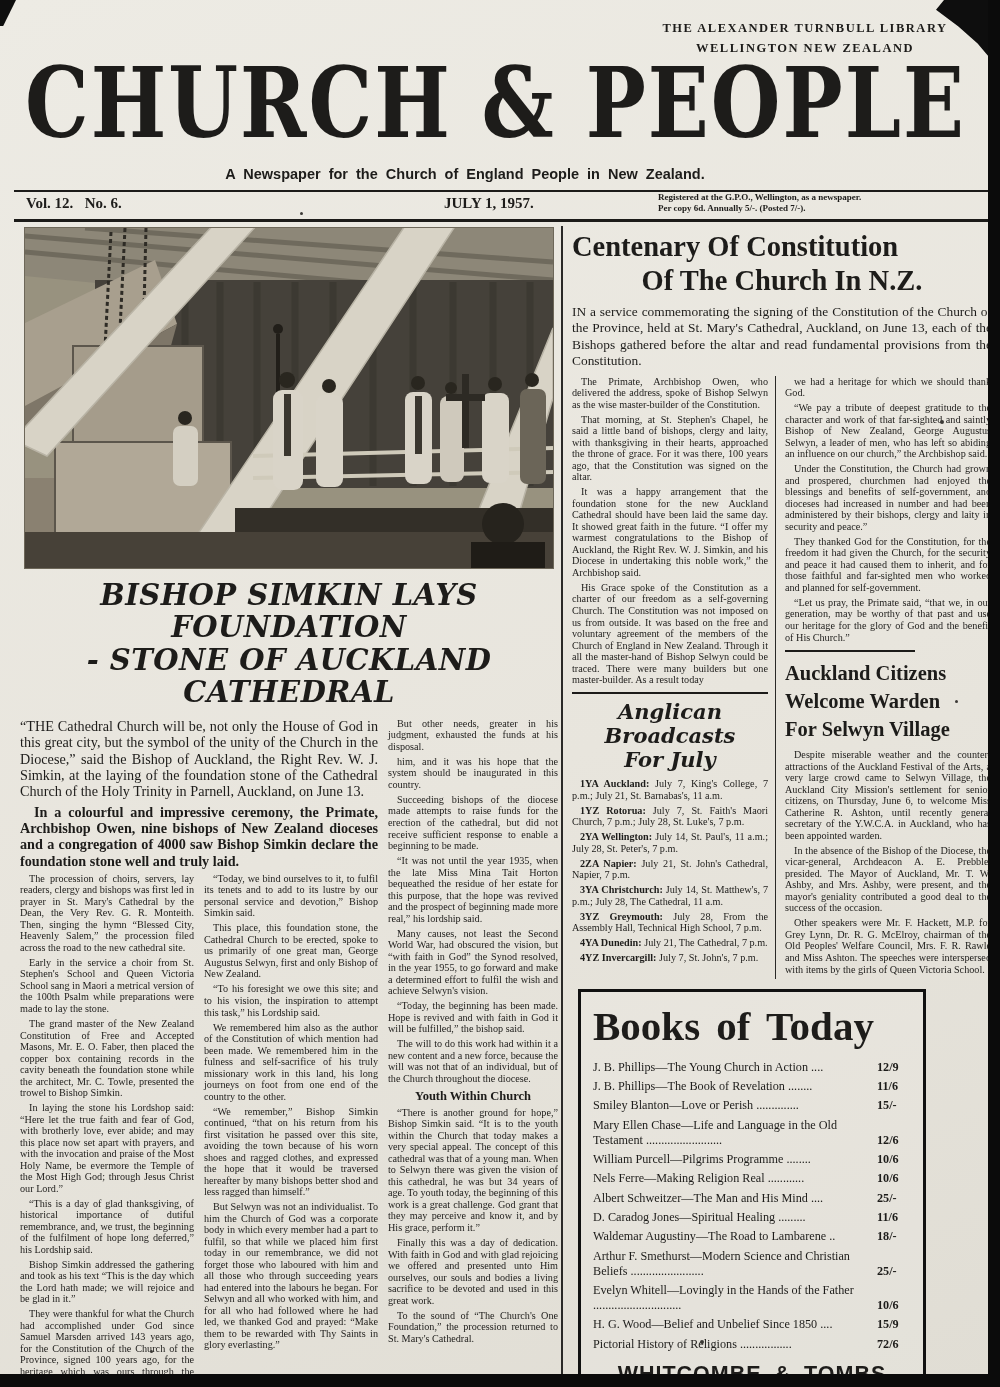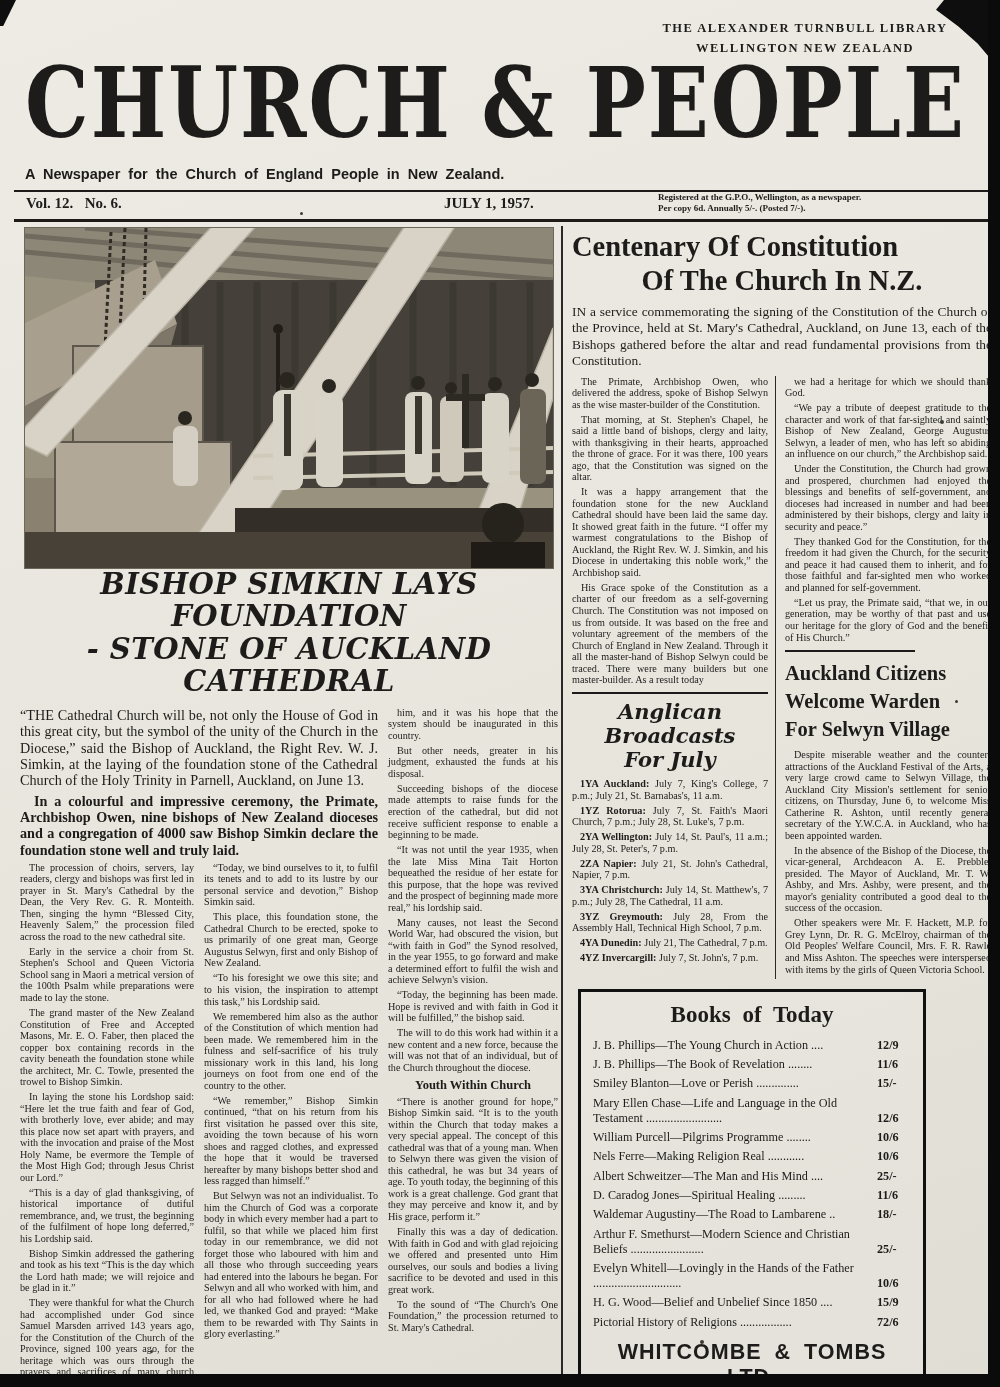--- a/index.html
+++ b/index.html
@@ -13,35 +13,35 @@
            clip-path:polygon(30% 0,100% 0,100% 100%,72% 62%,48% 38%,20% 14%);}
   .corner-tl{position:absolute;top:0;left:0;width:16px;height:26px;background:#0e0e0e;
            clip-path:polygon(0 0,100% 0,20% 100%,0 100%);}
   .speck{position:absolute;background:#3c3a36;border-radius:50%;}
   
   .stamp{position:absolute;top:18px;left:640px;width:330px;text-align:center;
          font-weight:bold;font-size:12.5px;letter-spacing:1.5px;line-height:20px;}
   .masthead{position:absolute;top:50px;left:25px;width:880px;margin:0;text-align:center;
             font-family:"DejaVu Serif",serif;font-weight:bold;font-size:80px;letter-spacing:2px;
             transform:scaleY(1.22);transform-origin:50% 20%;white-space:nowrap;}
-  .subtitle{position:absolute;top:166px;left:25px;width:880px;text-align:left;
+  .subtitle{position:absolute;top:166px;left:25px;width:880px;text-align:center;
             font-family:"Liberation Sans",sans-serif;font-weight:bold;font-size:14.5px;word-spacing:4px;}
   .hrule{position:absolute;background:#1c1b19;}
   .rule-a{top:190px;left:14px;width:974px;height:1.6px;}
   .rule-b{top:219px;left:14px;width:974px;height:2.6px;}
   .dateline{position:absolute;top:195px;left:26px;width:950px;height:22px;font-weight:bold;font-size:15px;}
   .dateline .date{position:absolute;left:418px;top:0;}
   .reg{position:absolute;right:66px;top:-3px;width:252px;font-size:9px;line-height:10.5px;
        font-weight:bold;text-align:left;}
   .divider-v{position:absolute;left:561px;top:226px;width:1.6px;height:1148px;background:#2a2927;}
   
   .left-region{position:absolute;left:20px;top:228px;width:538px;}
   .kicker{text-align:center;font-weight:bold;font-size:20px;letter-spacing:1px;word-spacing:7px;margin:2px 0 6px;}
   .photo{width:528px;height:340px;margin:0 auto;display:block;background:#8f897b;outline:1px solid #6d6759;}
-  .headline-i{text-align:center;font-family:"DejaVu Serif",serif;
+  .headline-i{margin-top:11px;text-align:center;font-family:"DejaVu Serif",serif;
               font-style:italic;font-weight:bold;font-size:29px;line-height:1.12;letter-spacing:.5px;}
   .story{display:flex;margin-top:9px;}
   .story-left{width:358px;}
   .story-right{width:170px;margin-left:10px;}
   .lead p{margin:0 0 4px;font-size:14.2px;line-height:1.15;text-align:justify;}
   .lead p + p{text-indent:14px;font-weight:bold;}
   .cols2{display:flex;margin-top:4px;}
   .coln{width:174px;}
   .coln + .coln{margin-left:10px;}
   .para{margin:0 0 3.5px;font-size:10.2px;line-height:1.13;text-align:justify;text-indent:9px;}
@@ -55,21 +55,21 @@
   .cc-left{width:196px;padding-right:7px;}
   .cc-right{width:206px;border-left:1.5px solid #2a2927;padding-left:9px;}
   .rule-in{height:2.2px;background:#1c1b19;margin:6px 0 6px;}
   .rule-short{height:2.2px;background:#1c1b19;margin:7px 0 5px;width:130px;}
   .bc-title{text-align:center;font-family:"DejaVu Serif",serif;font-style:italic;font-weight:bold;
             font-size:21px;line-height:1.15;margin:2px 0 6px;}
   .bcast{text-indent:8px;}
   .bcast b{font-weight:bold;}
   .welcome-h{font-size:20.5px;font-weight:bold;line-height:1.35;margin:8px 0 6px;}
   .books-box{margin:10px 0 0 6px;width:318px;border:3.5px solid #111;padding:8px 12px 12px;background:rgba(255,255,255,.12);}
-  .books-title{text-align:center;font-size:23px;font-weight:bold;margin:2px 0 10px;word-spacing:6px;}
+  .books-title{font-size:41px;font-weight:bold;margin:2px 0 10px;word-spacing:6px;}
   .book-row{display:flex;align-items:flex-end;margin-bottom:4.5px;font-size:12.2px;line-height:1.22;}
   .book-title{flex:1;padding-right:6px;}
   .book-price{width:34px;font-weight:bold;white-space:nowrap;}
   .advertiser{margin-top:10px;text-align:center;font-family:"Liberation Sans",sans-serif;
               font-weight:bold;font-size:21.5px;letter-spacing:1px;word-spacing:6px;}
 </style>
 </head>
 <body>
 
 <div class="scan">
@@ -192,22 +192,22 @@
               <p class="para">“Today, we bind ourselves to it, to fulfil its tenets and to add to its lustre by our personal service and devotion,” Bishop Simkin said.</p>
               <p class="para">This place, this foundation stone, the Cathedral Church to be erected, spoke to us primarily of one great man, George Augustus Selwyn, first and only Bishop of New Zealand.</p>
               <p class="para">“To his foresight we owe this site; and to his vision, the inspiration to attempt this task,” his Lordship said.</p>
               <p class="para">We remembered him also as the author of the Constitution of which mention had been made. We remembered him in the fulness and self-sacrifice of his truly missionary work in this land, his long journeys on foot from one end of the country to the other.</p>
               <p class="para">“We remember,” Bishop Simkin continued, “that on his return from his first visitation he passed over this site, avoiding the town because of his worn shoes and ragged clothes, and expressed the hope that it would be traversed hereafter by many bishops better shod and less ragged than himself.”</p>
               <p class="para">But Selwyn was not an individualist. To him the Church of God was a corporate body in which every member had a part to fulfil, so that while we placed him first today in our remembrance, we did not forget those who laboured with him and all those who through succeeding years had entered into the labours he began. For Selwyn and all who worked with him, and for all who had followed where he had led, we thanked God and prayed: “Make them to be rewarded with Thy Saints in glory everlasting.”</p>
             </div>
         </div>
       </div>
       <div class="story-right coln">
+          <p class="para">But other needs, greater in his judgment, exhausted the funds at his disposal.</p>
           <p class="para">him, and it was his hope that the system should be inaugurated in this country.</p>
-          <p class="para">But other needs, greater in his judgment, exhausted the funds at his disposal.</p>
           <p class="para">Succeeding bishops of the diocese made attempts to raise funds for the erection of the cathedral, but did not receive sufficient response to enable a beginning to be made.</p>
           <p class="para">“It was not until the year 1935, when the late Miss Mina Tait Horton bequeathed the residue of her estate for this purpose, that the hope was revived and the prospect of beginning made more real,” his lordship said.</p>
           <p class="para">Many causes, not least the Second World War, had obscured the vision, but “with faith in God” the Synod resolved, in the year 1955, to go forward and make a determined effort to fulfil the wish and achieve Selwyn's vision.</p>
           <p class="para">“Today, the beginning has been made. Hope is revived and with faith in God it will be fulfilled,” the bishop said.</p>
           <p class="para">The will to do this work had within it a new content and a new force, because the will was not that of an individual, but of the Church throughout the diocese.</p>
           <h4 class="subhead">Youth Within Church</h4>
           <p class="para">“There is another ground for hope,” Bishop Simkin said. “It is to the youth within the Church that today makes a very special appeal. The concept of this cathedral was that of a young man. When to Selwyn there was given the vision of this cathedral, he was but 34 years of age. To youth today, the beginning of this work is a great challenge. God grant that they may perceive and know it, and by His grace, perform it.”</p>
           <p class="para">Finally this was a day of dedication. With faith in God and with glad rejoicing we offered and presented unto Him ourselves, our souls and bodies a living sacrifice to be devoted and used in this great work.</p>
           <p class="para">To the sound of “The Church's One Foundation,” the procession returned to St. Mary's Cathedral.</p>
         </div>

